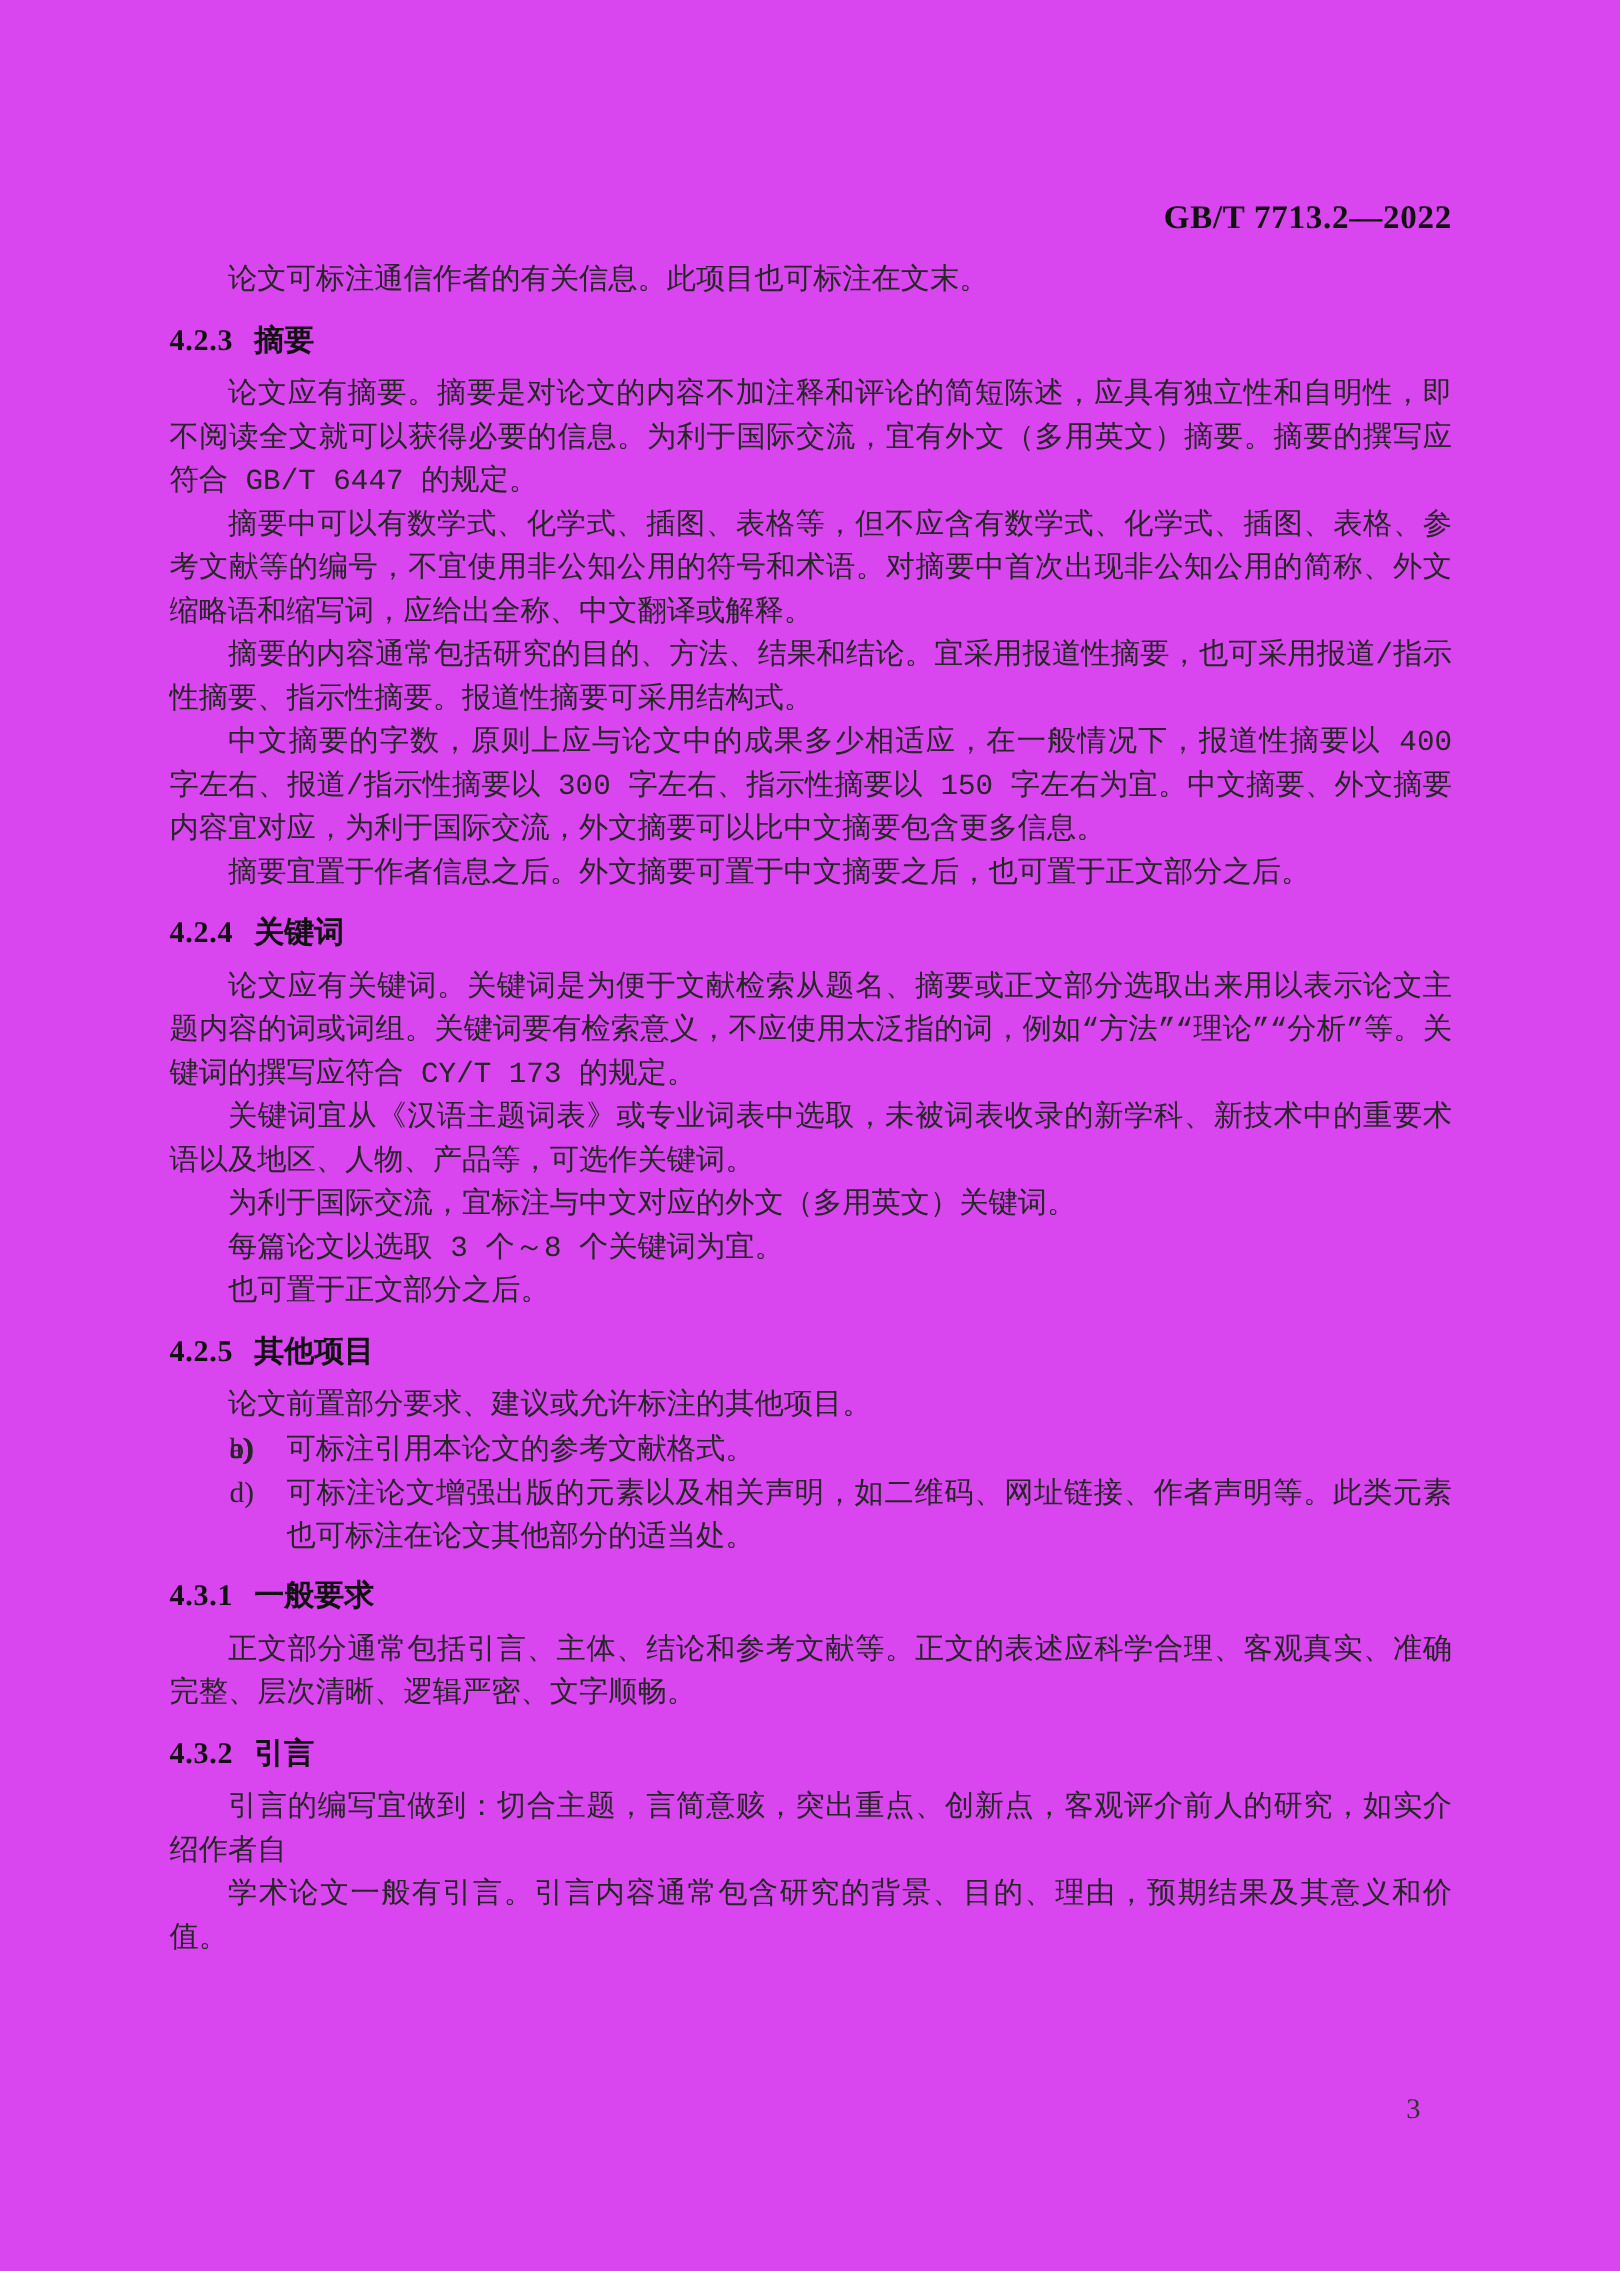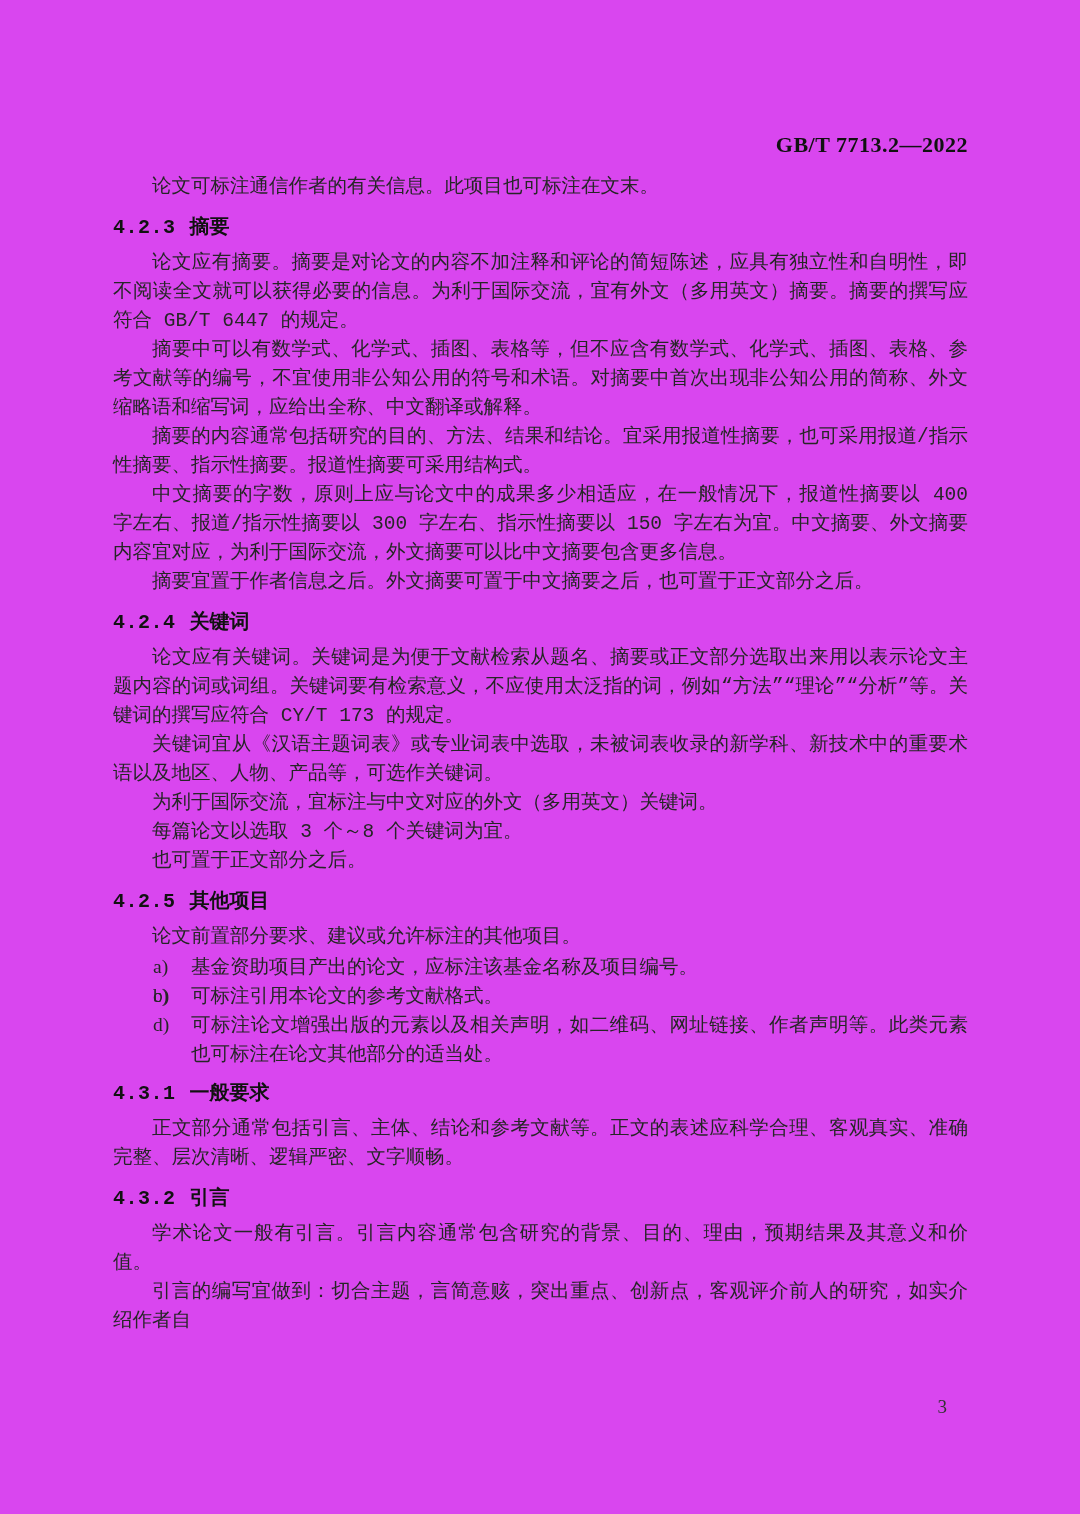--- a/index.html
+++ b/index.html
@@ -33,21 +33,21 @@
   }
   .para {
     margin: 0;
     text-indent: 2em;
     text-align: justify;
     text-justify: inter-ideograph;
     font-family: Liberation Mono, monospace;
   }
   .h2, .h3 {
     margin: 11px 0 7px 0;
-    font-family: Liberation Mono, monospace;
+    font-family: Liberation Serif, serif;
     font-weight: 700;
     font-size: 20px;
     line-height: 29px;
     color: #111;
   }
   .h2 .sec-num, .h3 .sec-num { margin-right: 14px; letter-spacing: 0.5px; }
   .li {
     position: relative;
     margin: 0 0 0 40px;
     padding-left: 38px;
@@ -87,32 +87,32 @@
     <p class="para">论文应有关键词。关键词是为便于文献检索从题名、摘要或正文部分选取出来用以表示论文主题内容的词或词组。关键词要有检索意义，不应使用太泛指的词，例如“方法”“理论”“分析”等。关键词的撰写应符合 CY/T 173 的规定。</p>
     <p class="para">关键词宜从《汉语主题词表》或专业词表中选取，未被词表收录的新学科、新技术中的重要术语以及地区、人物、产品等，可选作关键词。</p>
     <p class="para">为利于国际交流，宜标注与中文对应的外文（多用英文）关键词。</p>
     <p class="para">每篇论文以选取 3 个～8 个关键词为宜。</p>
     <p class="para">也可置于正文部分之后。</p>
 
     <h3 class="h3"><span class="sec-num">4.2.5</span><span class="sec-title">其他项目</span></h3>
 
     <p class="para">论文前置部分要求、建议或允许标注的其他项目。</p>
 
-    <div class="li"><span class="li-label">a)</span><span class="li-text">基金资助项目产出的论文，应标注该基金名称及项目编号。</span></div>
+    <div class="li"><span class="li-label">a)</span></div>
     <div class="li"><span class="li-label">b)</span></div>
     <div class="li"><span class="li-label">c)</span><span class="li-text">可标注引用本论文的参考文献格式。</span></div>
     <div class="li"><span class="li-label">d)</span><span class="li-text">可标注论文增强出版的元素以及相关声明，如二维码、网址链接、作者声明等。此类元素也可标注在论文其他部分的适当处。</span></div>
 
 
     <h3 class="h3"><span class="sec-num">4.3.1</span><span class="sec-title">一般要求</span></h3>
 
     <p class="para">正文部分通常包括引言、主体、结论和参考文献等。正文的表述应科学合理、客观真实、准确完整、层次清晰、逻辑严密、文字顺畅。</p>
 
     <h3 class="h3"><span class="sec-num">4.3.2</span><span class="sec-title">引言</span></h3>
 
+    <p class="para">引言的编写宜做到：切合主题，言简意赅，突出重点、创新点，客观评介前人的研究，如实介绍作者自</p>
     <p class="para">学术论文一般有引言。引言内容通常包含研究的背景、目的、理由，预期结果及其意义和价值。</p>
-    <p class="para">引言的编写宜做到：切合主题，言简意赅，突出重点、创新点，客观评介前人的研究，如实介绍作者自</p>
 
   </main>
 
   <div class="page-number">3</div>
 
 </div>
 
 </body></html>

